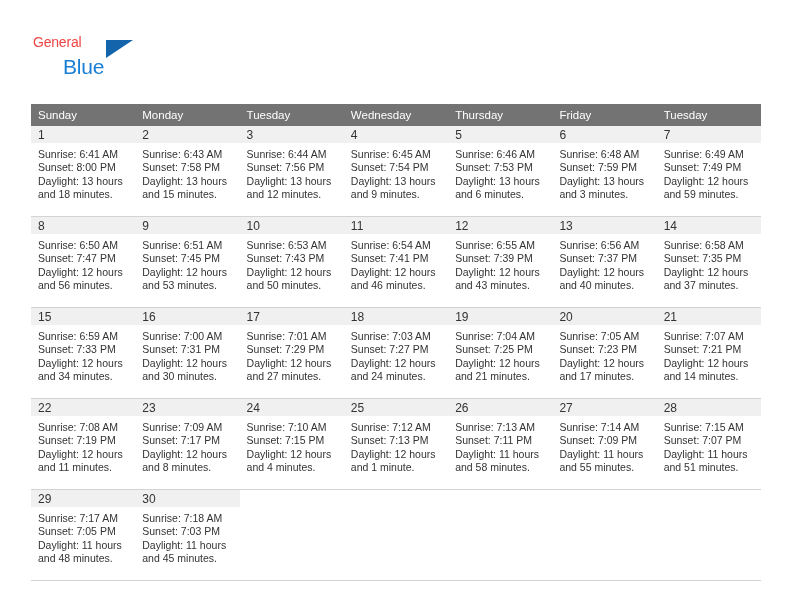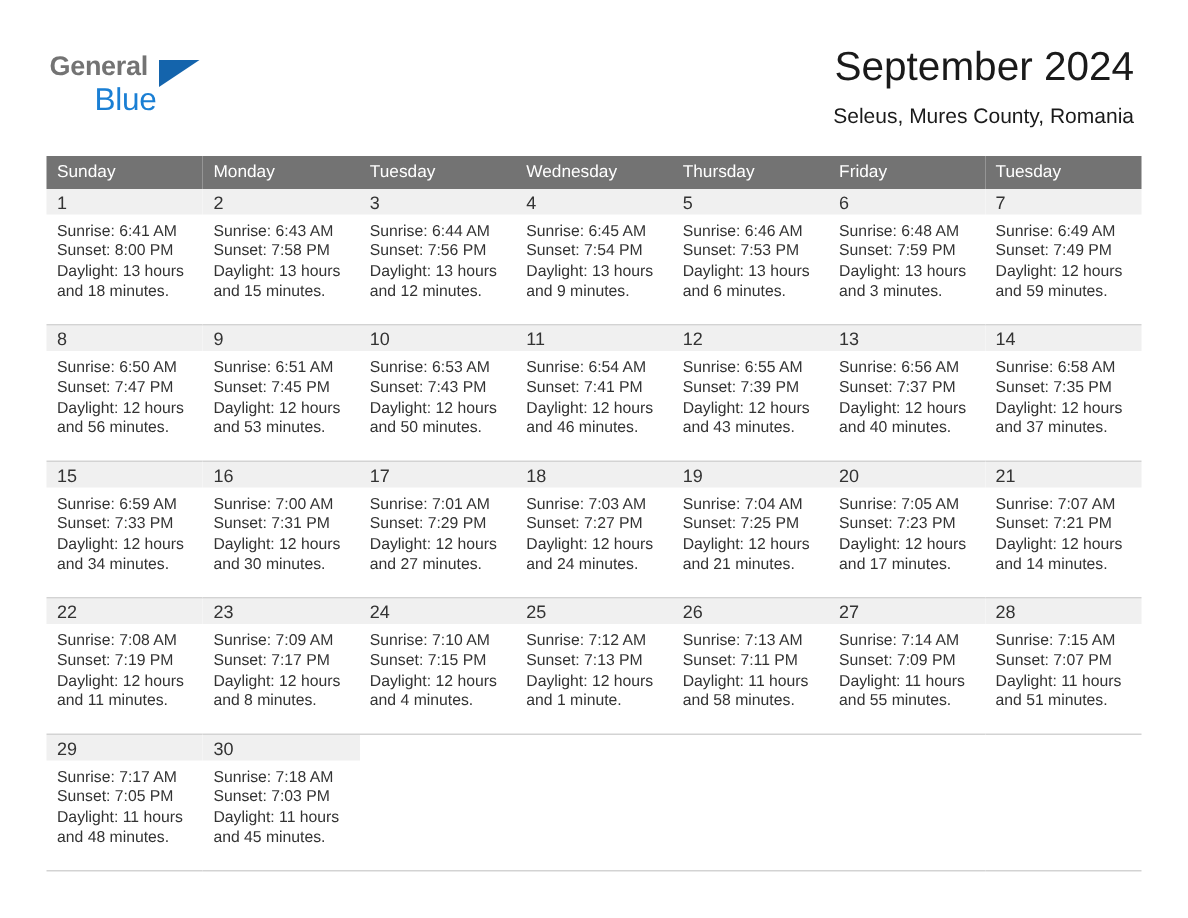--- a/index.html
+++ b/index.html
@@ -33,25 +33,24 @@
     position: absolute;
     left: 33px;
     top: 34px;
     width: 130px;
     height: 46px;
   }
   .logo-general {
     position: absolute;
     left: 0;
     top: 0;
-    font-size: 18px;
+    font-size: 14px;
     letter-spacing: -0.2px;
-    color: #737373;
+    color: #ef4444;
     font-family: "Liberation Sans", sans-serif;
-    font-weight: bold;
   }
   .logo-tri {
     position: absolute;
     left: 73px;
     top: 6px;
     width: 0;
     height: 0;
     border-left: 27px solid #1464ac;
     border-bottom: 18px solid transparent;
   }
@@ -147,24 +146,20 @@
 <div class="page">
 
   <div class="topbar">
 
     <div class="logo">
       <span class="logo-general">General</span>
       <span class="logo-tri"></span>
       <span class="logo-blue">Blue</span>
     </div>
 
-    <div class="title-wrap">
-      <div class="cal-title">September 2024</div>
-      <div class="cal-subtitle">Seleus, Mures County, Romania</div>
-    </div>
 
   </div>
 
   <table class="calendar">
     <thead>
       <tr>
         <th>Sunday</th>
         <th>Monday</th>
         <th>Tuesday</th>
         <th>Wednesday</th>

